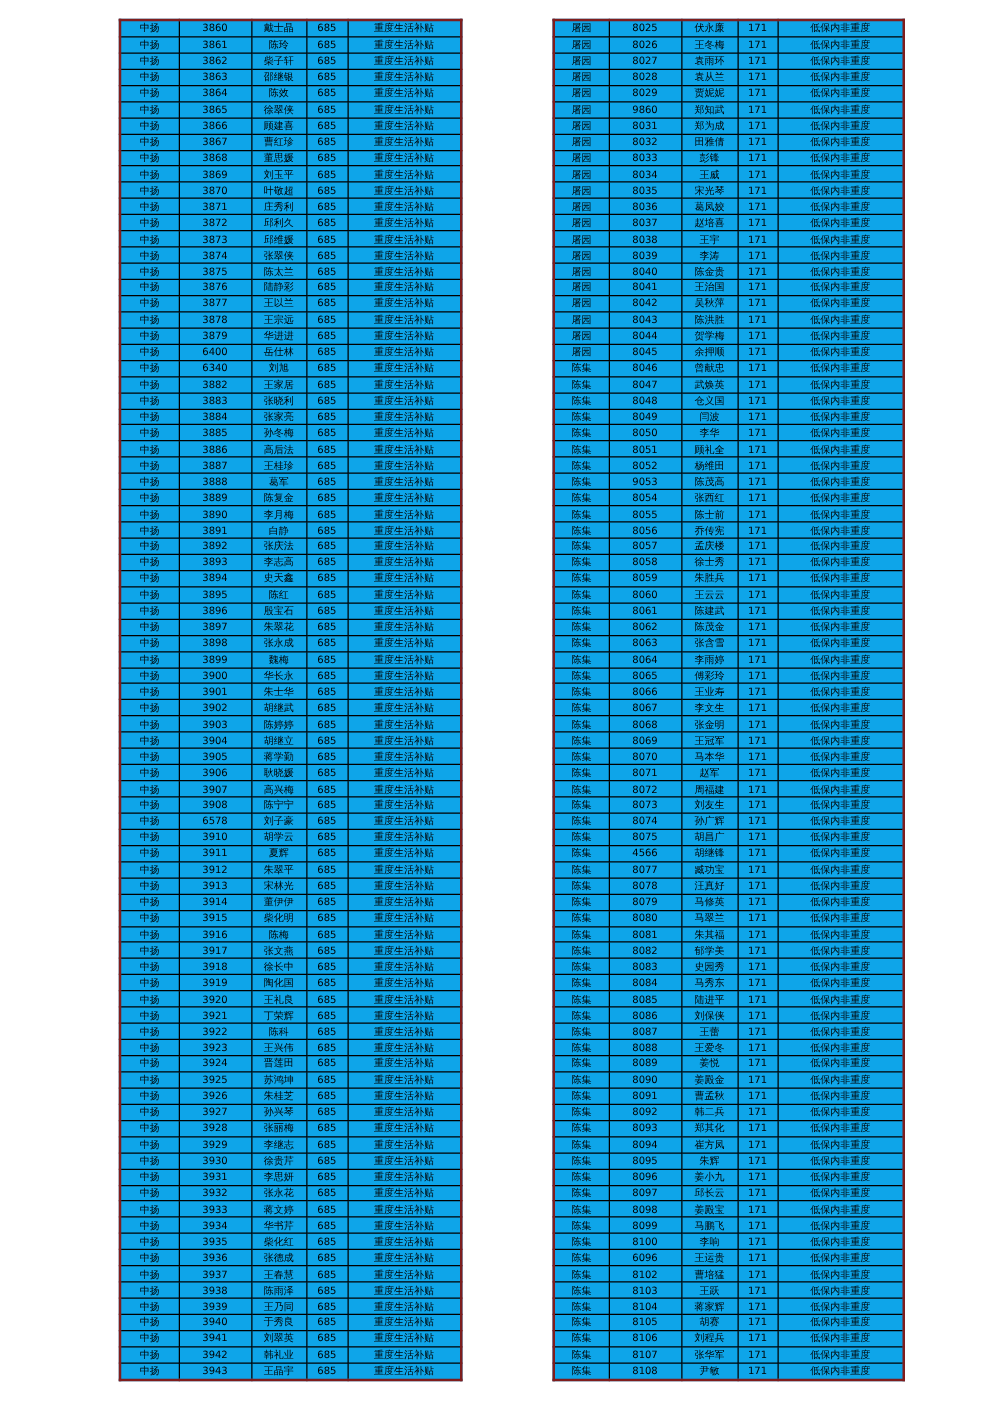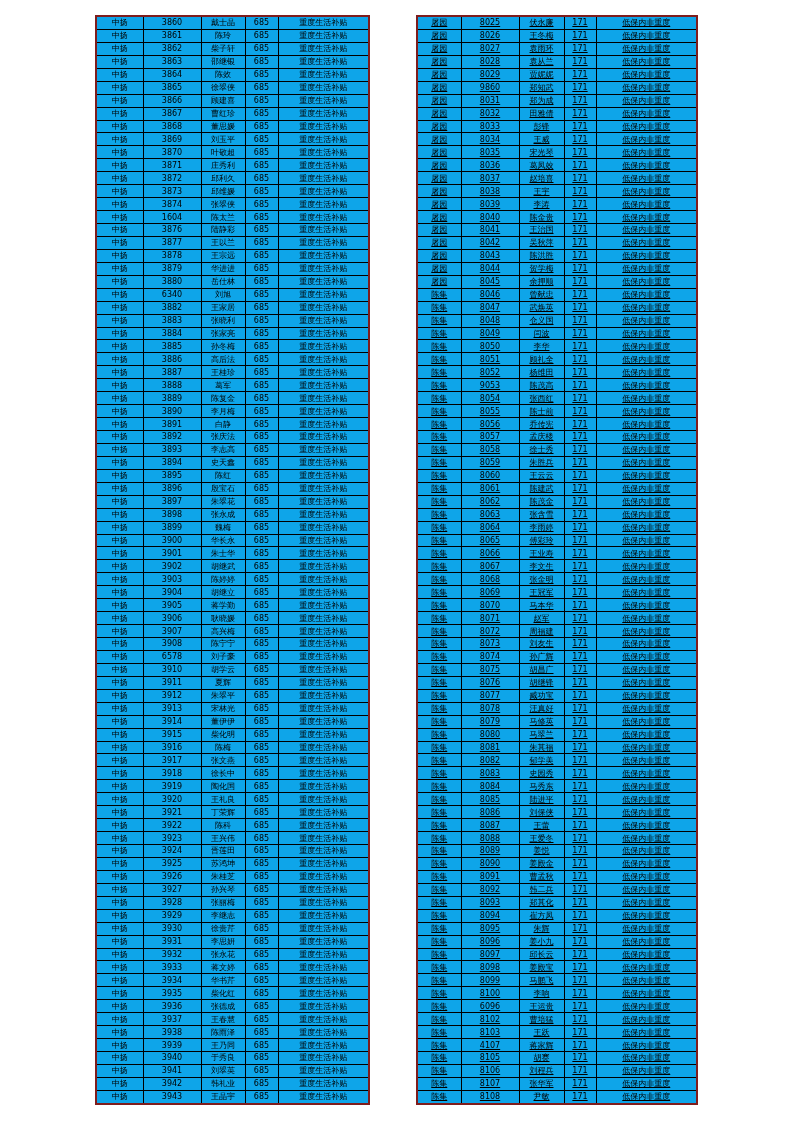--- a/index.html
+++ b/index.html
@@ -16,21 +16,21 @@
   }
   .roster-table {
     position: absolute;
     top: 15px;
     border-collapse: collapse;
     table-layout: fixed;
     background: #0ea5e9;
     border: 2px solid #7f1d1d;
   }
   .roster-table.left  { left: 95px;  width: 273px; }
-  .roster-table.right { left: 416px; width: 280px; text-decoration: underline; }
+  .roster-table.right { left: 442px; width: 280px; }
   .roster-table td {
     border: 1px solid #000000;
     height: 11.95px;
     padding: 0;
     text-align: center;
     vertical-align: middle;
     font-size: 8px;
     line-height: 11px;
     white-space: nowrap;
     overflow: hidden;
@@ -148,21 +148,21 @@
       </tr>
       <tr>
         <td>中扬</td>
         <td>3874</td>
         <td>张翠侠</td>
         <td>685</td>
         <td>重度生活补贴</td>
       </tr>
       <tr>
         <td>中扬</td>
-        <td>1604</td>
+        <td>3875</td>
         <td>陈太兰</td>
         <td>685</td>
         <td>重度生活补贴</td>
       </tr>
       <tr>
         <td>中扬</td>
         <td>3876</td>
         <td>陆静彩</td>
         <td>685</td>
         <td>重度生活补贴</td>
@@ -183,21 +183,21 @@
       </tr>
       <tr>
         <td>中扬</td>
         <td>3879</td>
         <td>华进进</td>
         <td>685</td>
         <td>重度生活补贴</td>
       </tr>
       <tr>
         <td>中扬</td>
-        <td>3880</td>
+        <td>6400</td>
         <td>岳仕林</td>
         <td>685</td>
         <td>重度生活补贴</td>
       </tr>
       <tr>
         <td>中扬</td>
         <td>6340</td>
         <td>刘旭</td>
         <td>685</td>
         <td>重度生活补贴</td>
@@ -1000,21 +1000,21 @@
       </tr>
       <tr>
         <td>陈集</td>
         <td>8075</td>
         <td>胡昌广</td>
         <td>171</td>
         <td>低保内非重度</td>
       </tr>
       <tr>
         <td>陈集</td>
-        <td>8076</td>
+        <td>4566</td>
         <td>胡继锋</td>
         <td>171</td>
         <td>低保内非重度</td>
       </tr>
       <tr>
         <td>陈集</td>
         <td>8077</td>
         <td>臧功宝</td>
         <td>171</td>
         <td>低保内非重度</td>
@@ -1196,21 +1196,21 @@
       </tr>
       <tr>
         <td>陈集</td>
         <td>8103</td>
         <td>王跃</td>
         <td>171</td>
         <td>低保内非重度</td>
       </tr>
       <tr>
         <td>陈集</td>
-        <td>4107</td>
+        <td>8104</td>
         <td>蒋家辉</td>
         <td>171</td>
         <td>低保内非重度</td>
       </tr>
       <tr>
         <td>陈集</td>
         <td>8105</td>
         <td>胡赛</td>
         <td>171</td>
         <td>低保内非重度</td>

